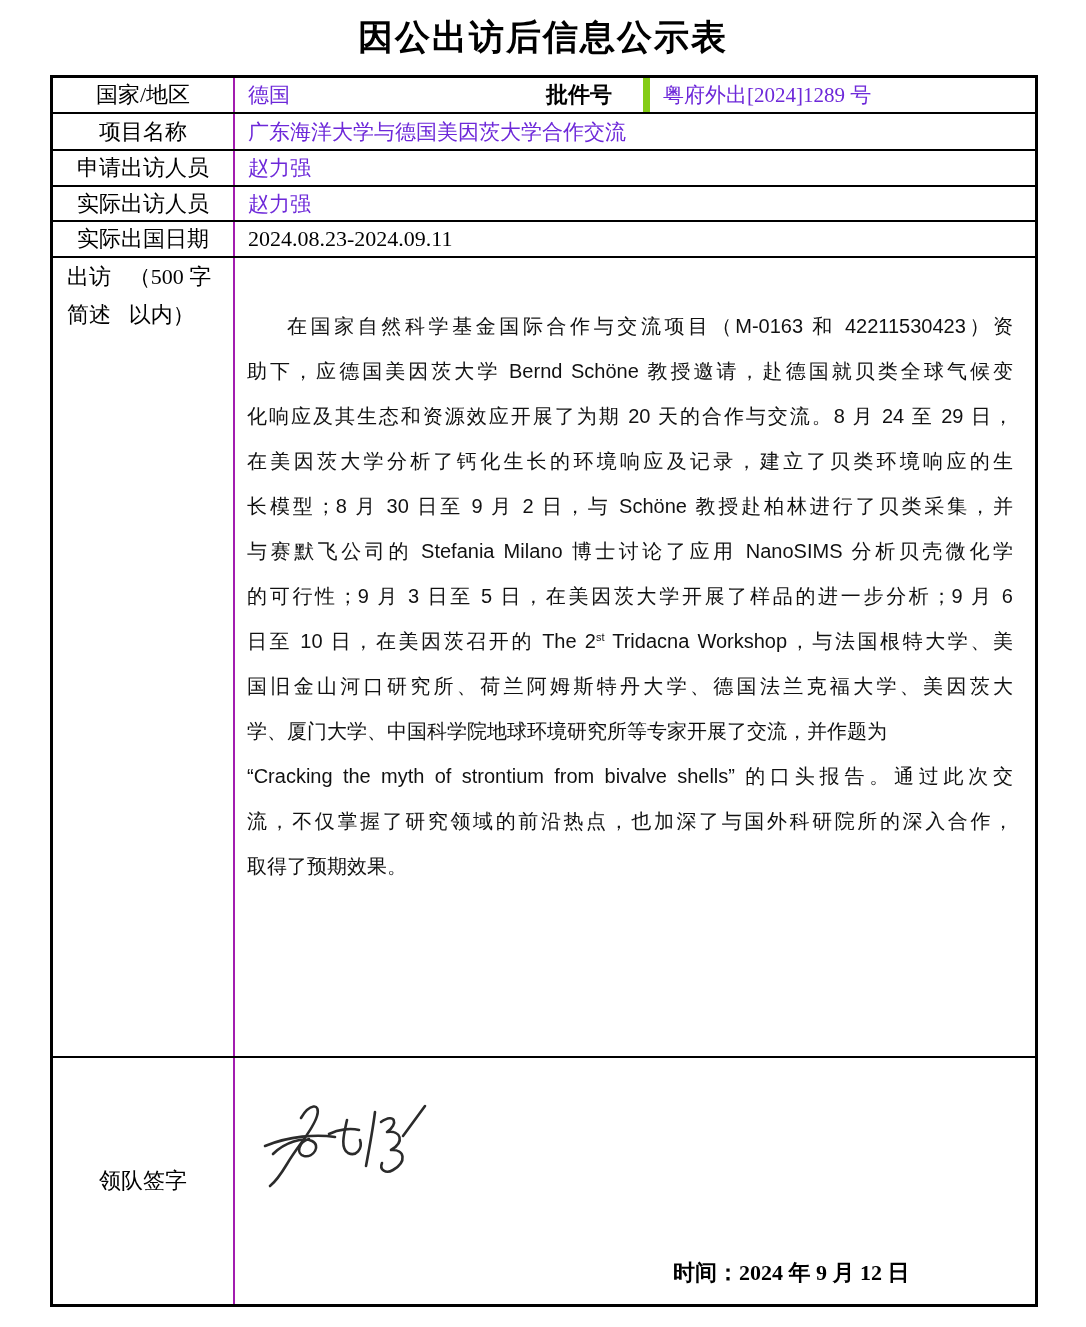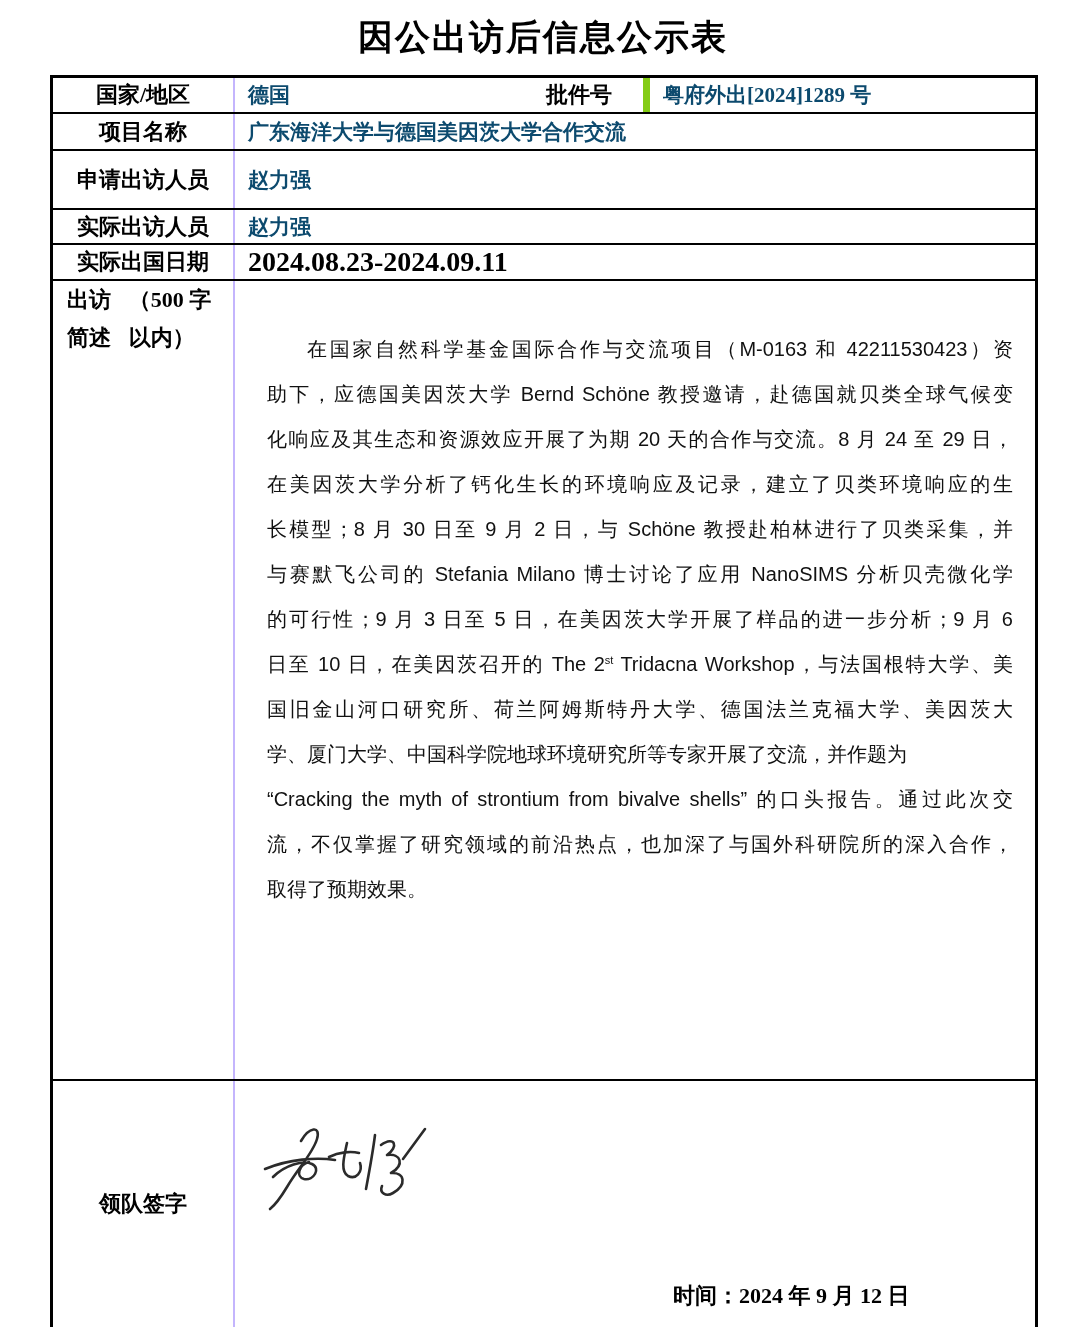--- a/index.html
+++ b/index.html
@@ -13,46 +13,46 @@
     text-align:center;font-size:35px;font-weight:bold;
     letter-spacing:2px;
     font-family:"Liberation Serif","DejaVu Serif",serif;
   }
   .doc-table{
     position:absolute;left:50px;top:75px;width:988px;
     border:3px solid #000;box-sizing:border-box;background:#fff;
   }
   .row{display:flex;border-bottom:2px solid #000;box-sizing:border-box;}
   .row:last-child{border-bottom:none;}
-  .h1{height:36px}.h2{height:37px}.h3{height:59px}.h4{height:35px}.h5{height:36px}
+  .h1{height:36px}.h2{height:37px}.h3{height:36px}.h4{height:35px}.h5{height:36px}
   .h6{height:800px}.h7{height:246px}
   .cell{box-sizing:border-box;display:flex;align-items:center;overflow:hidden;}
   .label-cell{
-    width:182px;flex:0 0 182px;border-right:2px solid #c4b5fd;
-    justify-content:center;font-weight:bold;font-size:22px;
+    width:182px;flex:0 0 182px;border-right:2px solid #a21caf;
+    justify-content:center;font-weight:normal;font-size:22px;
   }
   .label-cell.wide-label{font-size:22px;letter-spacing:0px;}
   .value-cell{flex:1 1 auto;padding-left:13px;font-size:21px;color:#1c1c1c;}
-  .value-kai{font-family:"Liberation Serif","DejaVu Serif",serif;color:#0c4a6e;font-weight:bold;}
+  .value-kai{font-family:"Liberation Serif","DejaVu Serif",serif;color:#6d28d9;}
   .label-mid{
     width:135px;flex:0 0 135px;border-left:2px solid #000;border-right:7px solid #84cc16;
     justify-content:center;font-weight:bold;font-size:22px;
   }
   .value-narrow{width:280px;flex:0 0 280px;}
-  .date-value{font-weight:700;font-size:28px;color:#000;}
+  .date-value{font-weight:400;font-size:22px;color:#000;}
   
   .summary-label{
     flex-direction:row;justify-content:center;align-items:flex-start;
     padding-left:14px;line-height:38px;
   }
   .summary-cell{
     display:block;position:relative;flex:1 1 auto;
     padding:46px 22px 0 12px;
     font-family:"Liberation Sans","DejaVu Sans",sans-serif;
-    font-size:20px;color:#111;margin-left:20px;
+    font-size:20px;color:#111;
   }
   .pline{
     height:45px;line-height:45px;overflow:hidden;
     text-align:justify;text-align-last:justify;
   }
   .pline.first{text-indent:2em;}
   .pline.short{text-align:left;text-align-last:left;}
   .sup{font-size:11px;position:relative;top:-7px;}
   
   .sig-cell{position:relative;flex:1 1 auto;display:block;}

